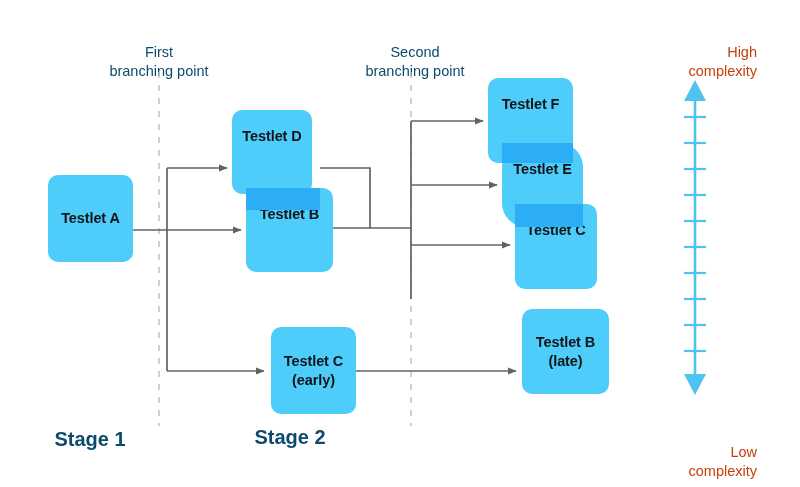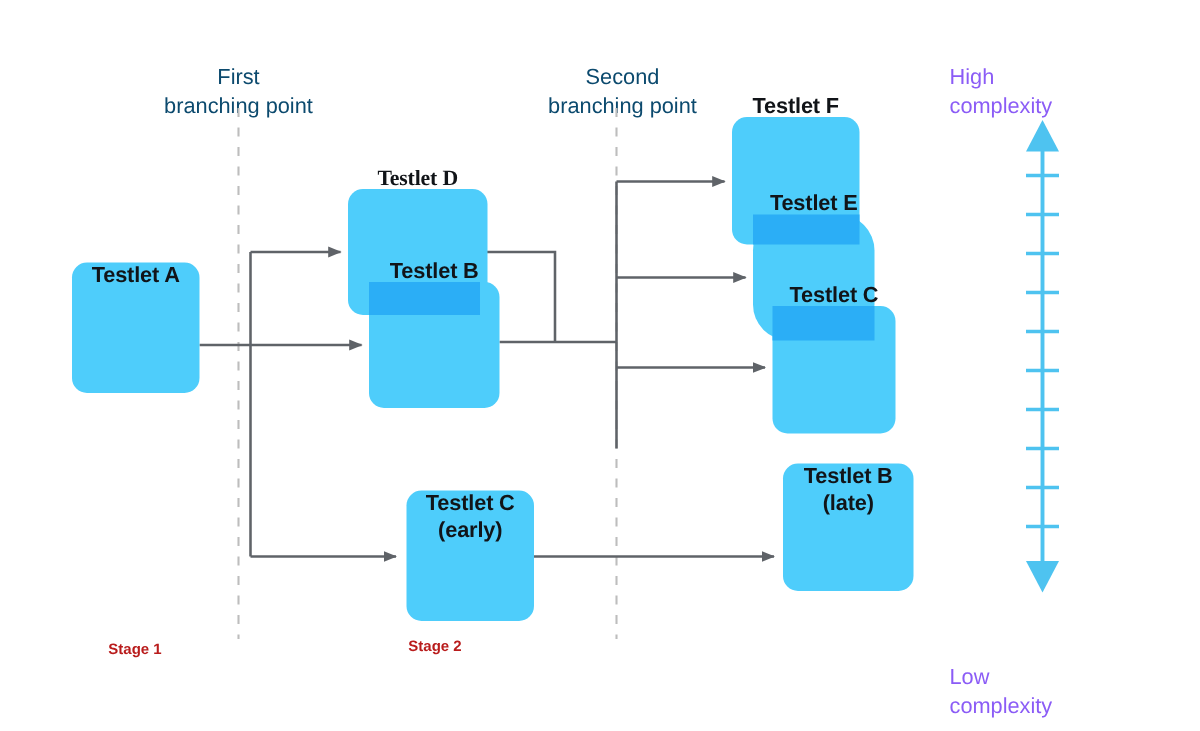--- a/index.html
+++ b/index.html
@@ -3,21 +3,21 @@
 <meta charset="utf-8">
 <style>
   html,body{margin:0;padding:0;background:#ffffff;}
   body{width:800px;height:487px;font-family:"Liberation Sans",sans-serif;overflow:hidden;}
   #stage{position:relative;width:800px;height:487px;background:#ffffff;}
   svg.layer{position:absolute;left:0;top:0;width:800px;height:487px;}
   .node{
     position:absolute;
     background:#4ECDFB;
     border-radius:10px;
-    display:flex;justify-content:center;
+    display:flex;align-items:center;justify-content:center;
     text-align:center;
     color:#111418;
     font-size:14.5px;
     font-weight:bold;
     line-height:1.25;
     letter-spacing:-0.1px;
     box-sizing:border-box;
   }
   .node .lbl{white-space:pre-line;}
   .overlapshade{
@@ -29,30 +29,30 @@
     position:absolute;
     text-align:center;
     font-size:14.5px;
     color:#0c4a6e;
     line-height:1.3;
     white-space:pre-line;
   }
   .stagelbl{
     position:absolute;
     text-align:center;
-    font-size:10px;
+    font-size:20px;
     font-weight:bold;
-    color:#b91c1c;
+    color:#0c4a6e;
     white-space:nowrap;
   }
   .axislbl{
     position:absolute;
-    text-align:left;
+    text-align:right;
     font-size:14.5px;
-    color:#8b5cf6;
+    color:#c2410c;
     line-height:1.3;
     white-space:pre-line;
   }
 </style>
 </head>
 <body>
 
 <div id="stage">
 
   <div class="colhdr" style="left:89px;top:24px;width:140px;">
@@ -122,21 +122,21 @@
         <line x1="684" y1="325" x2="706" y2="325"></line>
         <line x1="684" y1="351" x2="706" y2="351"></line>
       </g>
     </g>
   </svg>
 
   <div class="node" style="left:48px;top:175px;width:85px;height:87px;">
     <span class="lbl">Testlet A</span>
   </div>
 
-  <div class="node" style="left:232px;top:126px;width:93px;height:84px;font-family:Liberation Serif, serif;">
+  <div class="node" style="left:232px;top:110px;width:80px;height:84px;">
     <span class="lbl" style="position:relative;top:-16px;">Testlet D</span>
   </div>
 
   <div class="node" style="left:246px;top:188px;width:87px;height:84px;">
     <span class="lbl" style="position:relative;top:-16px;">Testlet B</span>
   </div>
   <div class="overlapshade" style="left:246px;top:188px;width:74px;height:22px;border-radius:0 0 0 0;"></div>
 
   <div class="node" style="left:271px;top:327px;width:85px;height:87px;">
     <span class="lbl">Testlet C

